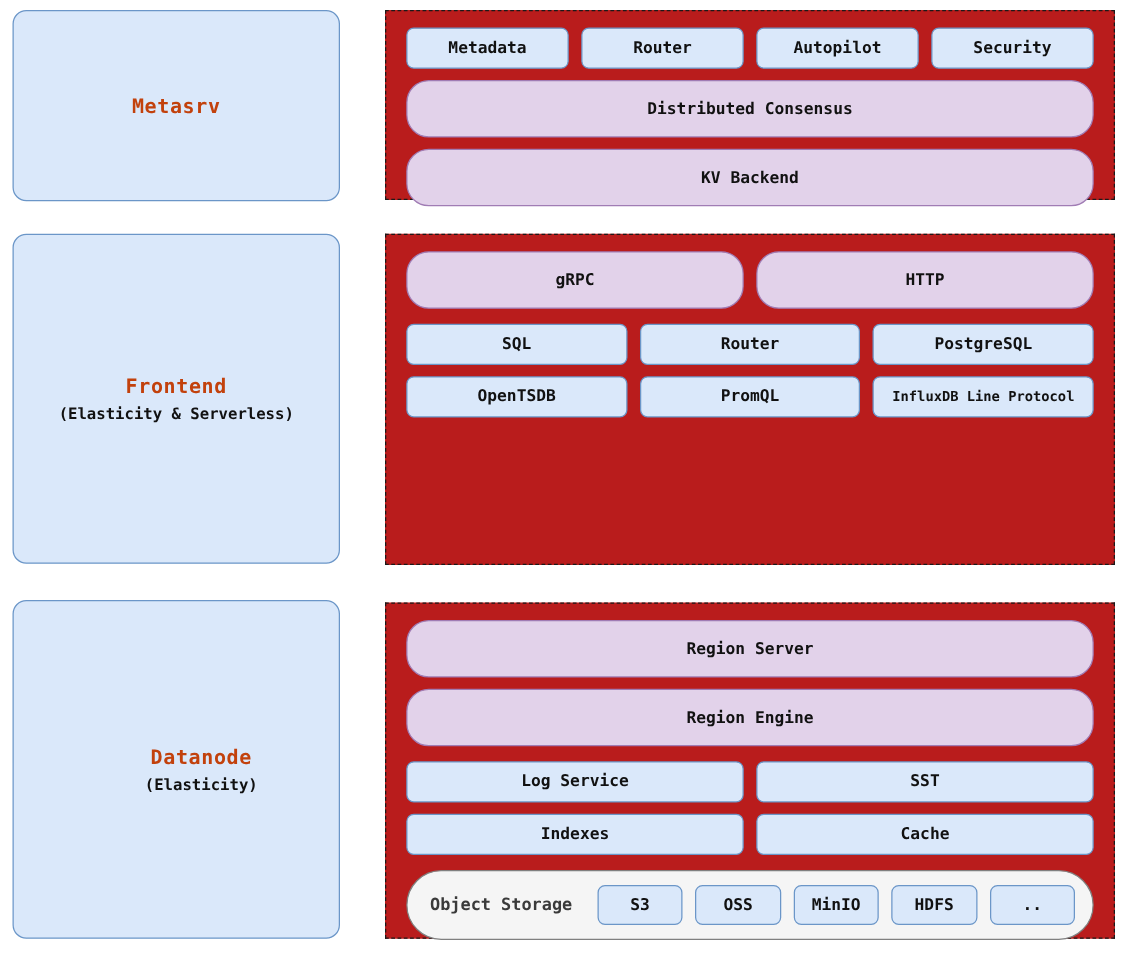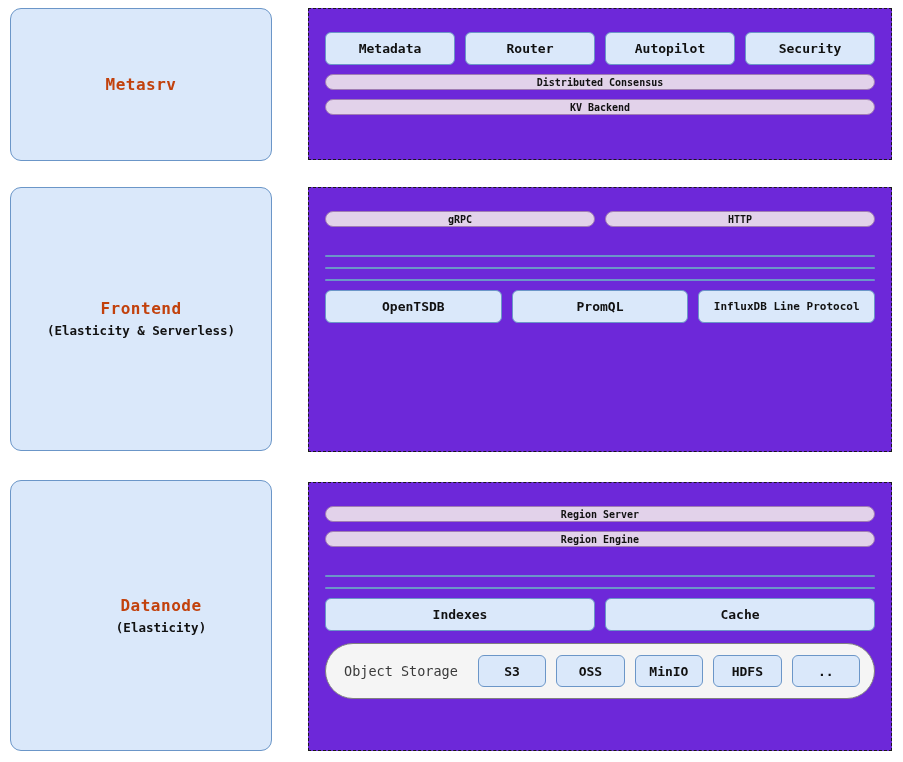--- a/index.html
+++ b/index.html
@@ -55,35 +55,35 @@
   #panel-frontend { top: 187px; height: 264px; }
   #panel-datanode { top: 480px; height: 271px; padding-left: 40px; }
 
   
   .section {
     position: absolute;
     left: 308px;
     width: 584px;
     box-sizing: border-box;
     border: 1.6px dashed #1a1a1a;
-    padding: 23px 16px;
-    background: #6d28d9;
+    padding: 13px 16px;
+    background: #b91c1c;
   }
   #section-metasrv  { top: 8px;   height: 152px; }
   #section-frontend { top: 187px; height: 265px; }
   #section-datanode { top: 482px; height: 269px; }
 
   .row {
     display: flex;
     gap: 10px;
     width: 100%;
     box-sizing: border-box;
   }
   .row + .row { margin-top: 9px; }
-  .row.gap-lg { margin-top: 28px; flex-direction: column; }
+  .row.gap-lg { margin-top: 12px; }
 
   
   .chip {
     flex: 1 1 0;
     min-width: 0;
     box-sizing: border-box;
     background: #dae8fa;
     border: 1.3px solid #6b96c8;
     border-radius: 6px;
     height: 33px;
@@ -98,46 +98,46 @@
   }
   .chip.small { font-size: 11px; }
 
   .pill {
     flex: 1 1 0;
     min-width: 0;
     box-sizing: border-box;
     background: #e2d2ea;
     border: 1.3px solid #a07cb4;
     border-radius: 18px;
-    height: 16px;
+    height: 46px;
     display: flex;
     align-items: center;
     justify-content: center;
-    font-size: 10px;
+    font-size: 13px;
     font-weight: bold;
     color: #111;
     white-space: nowrap;
   }
 
   
   .storage-group {
     margin-top: 12px;
     box-sizing: border-box;
     background: #f5f5f5;
     border: 1.3px solid #808080;
     border-radius: 30px;
     height: 56px;
     display: flex;
     align-items: center;
     padding: 0 14px 0 18px;
     gap: 10px;
   }
   .storage-label {
     font-size: 13.5px;
-    font-weight: normal;
+    font-weight: bold;
     color: #3a3a3a;
     white-space: nowrap;
     margin-right: 10px;
     text-align: right;
   }
   .storage-group .chip {
     height: 32px;
     flex: 1 1 0;
   }
 </style>

